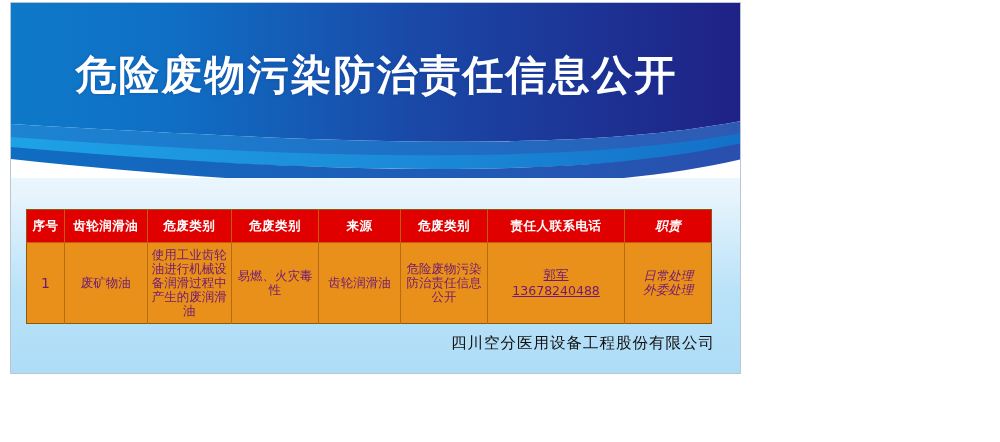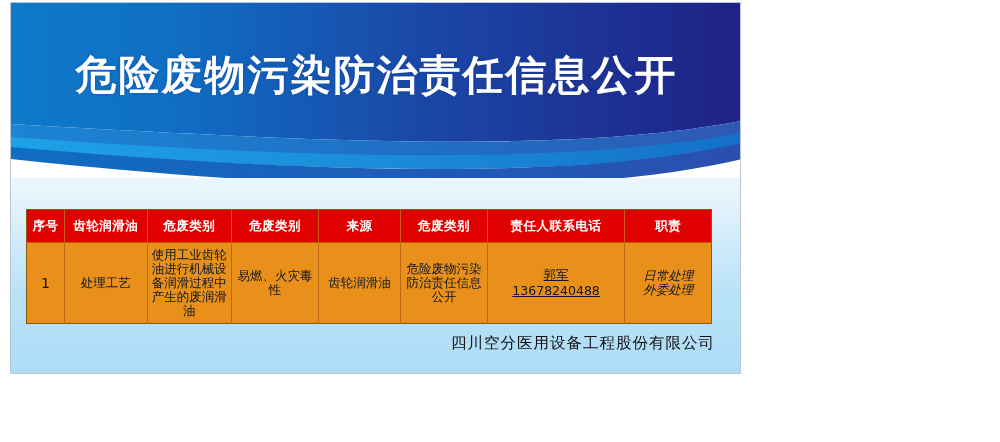--- a/index.html
+++ b/index.html
@@ -81,24 +81,24 @@
     font-weight: bold;
     height: 32px;
     padding: 0 2px;
     text-align: center;
     vertical-align: middle;
     border-right: 1px solid #c45d08;
     border-bottom: 1px solid #c45d08;
     letter-spacing: 0.5px;
     white-space: nowrap;
   }
-  #info-table th:last-child { border-right: none; }
+  #info-table th:last-child { border-right: none; font-style: italic; }
   #info-table td {
     background: #e8901a;
-    color: #0f172a;
+    color: #701a75;
     font-size: 12.5px;
     height: 74px;
     padding: 3px 4px;
     text-align: center;
     vertical-align: middle;
     border-right: 1px solid #b86a10;
     line-height: 14px;
     word-break: break-all;
   }
   #info-table td:last-child { border-right: none; font-style: italic; }
@@ -190,21 +190,21 @@
         <th>危废类别</th>
         <th>来源</th>
         <th>危废类别</th>
         <th>责任人联系电话</th>
         <th>职责</th>
       </tr>
     </thead>
     <tbody>
       <tr>
         <td class="num">1</td>
-        <td>处理工艺</td>
+        <td>废矿物油</td>
         <td>使用工业齿轮油进行机械设备润滑过程中产生的废润滑油</td>
         <td>易燃、火灾毒性</td>
         <td>齿轮润滑油</td>
         <td>危险废物污染防治责任信息公开</td>
         <td class="contact">郭军
 13678240488</td>
         <td class="duty">日常处理
 外委处理</td>
       </tr>
     </tbody>

